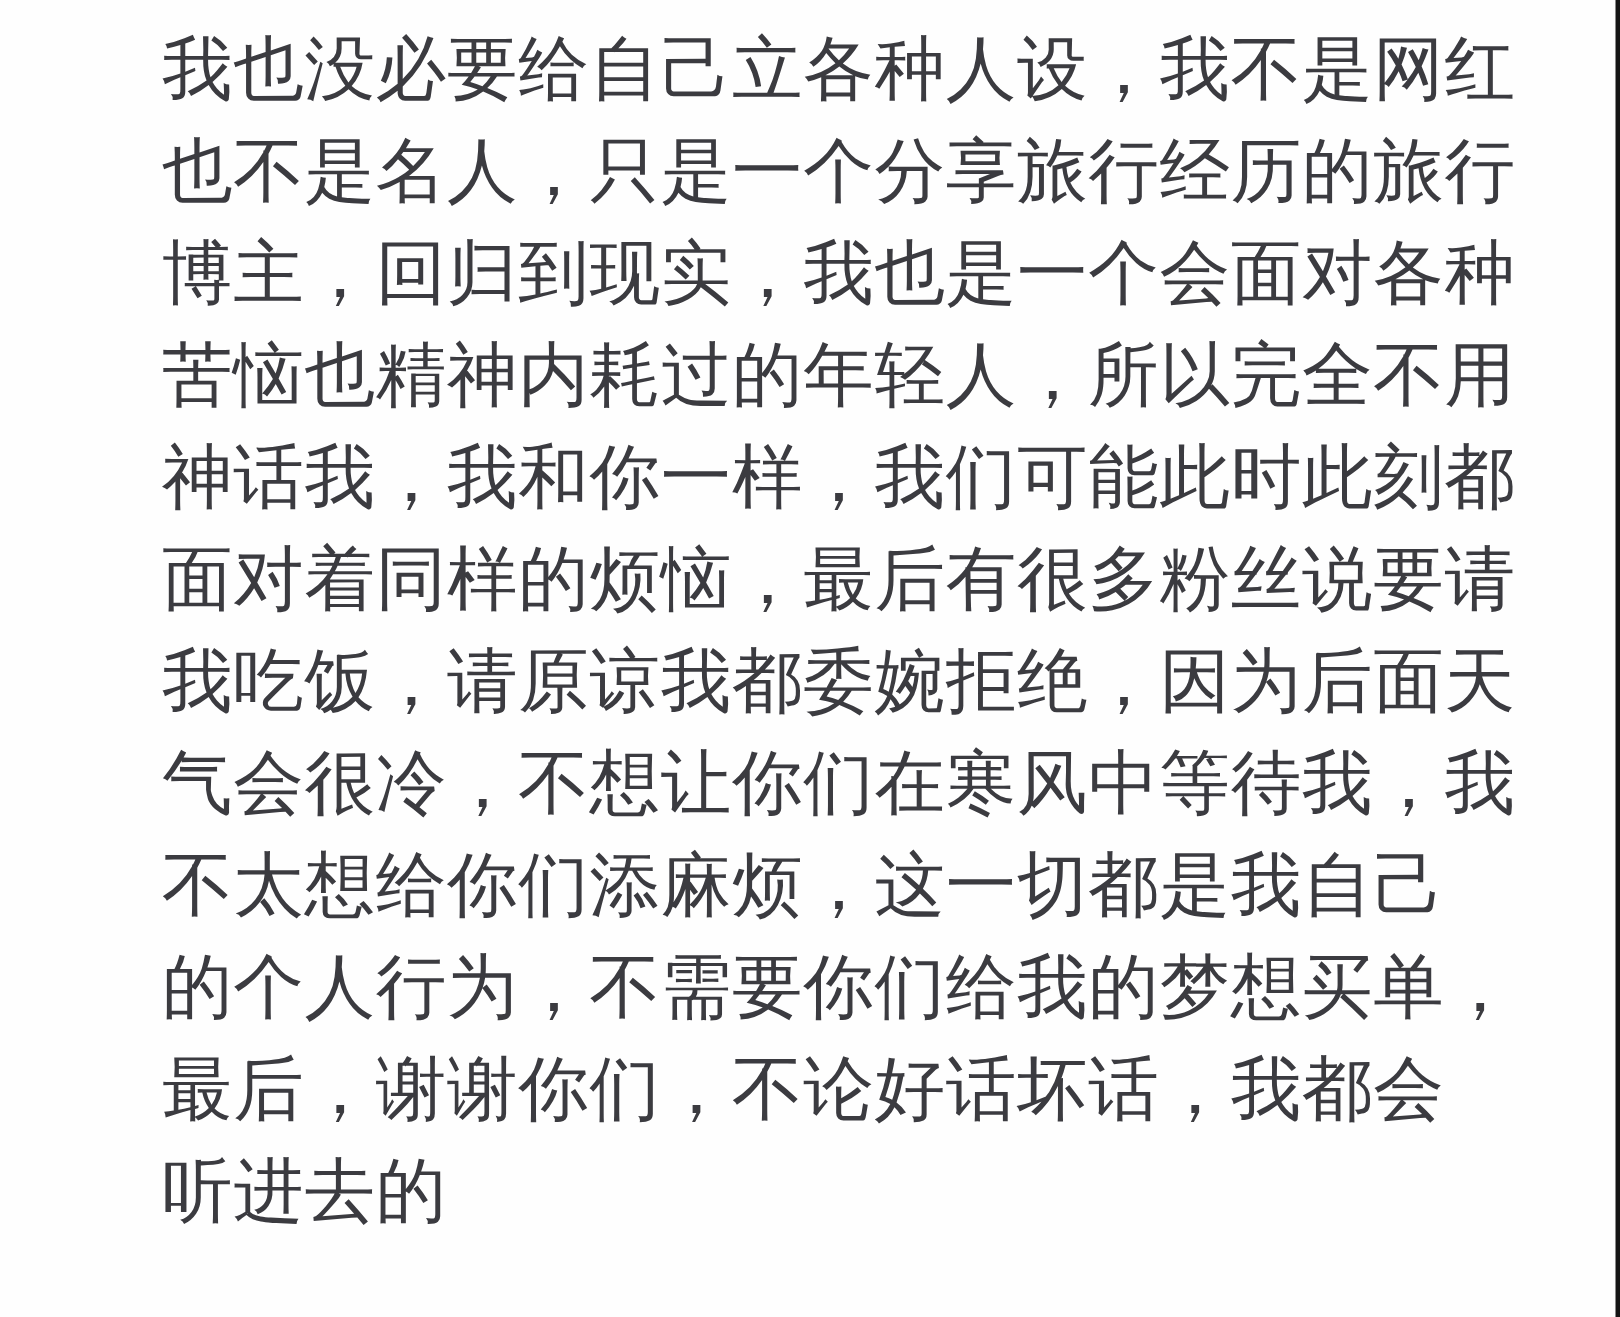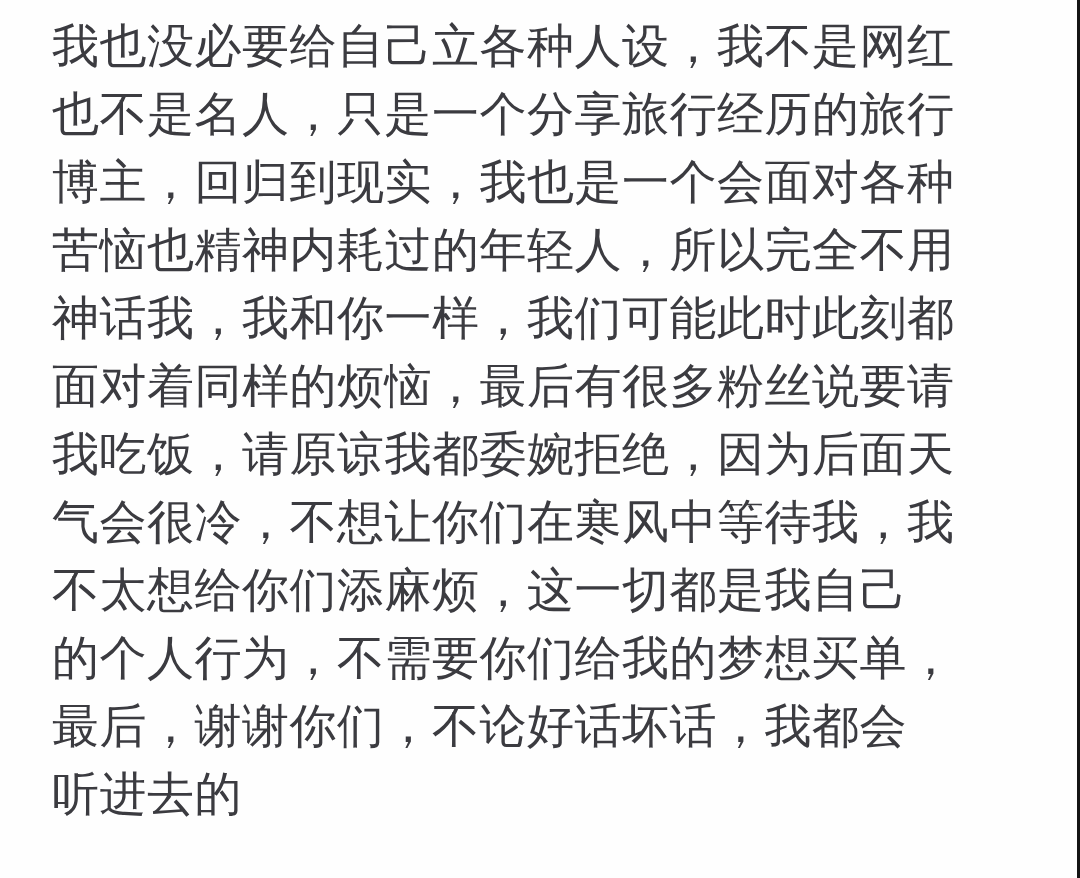--- a/index.html
+++ b/index.html
@@ -13,21 +13,21 @@
     font-family: "Liberation Sans", sans-serif;
   }
   .page {
     position: relative;
     width: 1080px;
     height: 878px;
     box-sizing: border-box;
   }
   .post-text {
     margin: 0;
-    padding: 12px 64px 0 52px;
+    padding: 12px 64px 0 108px;
     font-size: 47px;
     line-height: 68px;
     font-weight: 400;
     letter-spacing: 0.5px;
     white-space: pre-line;
     text-align: justify;
   }
   .right-border {
     position: absolute;
     top: 0;

